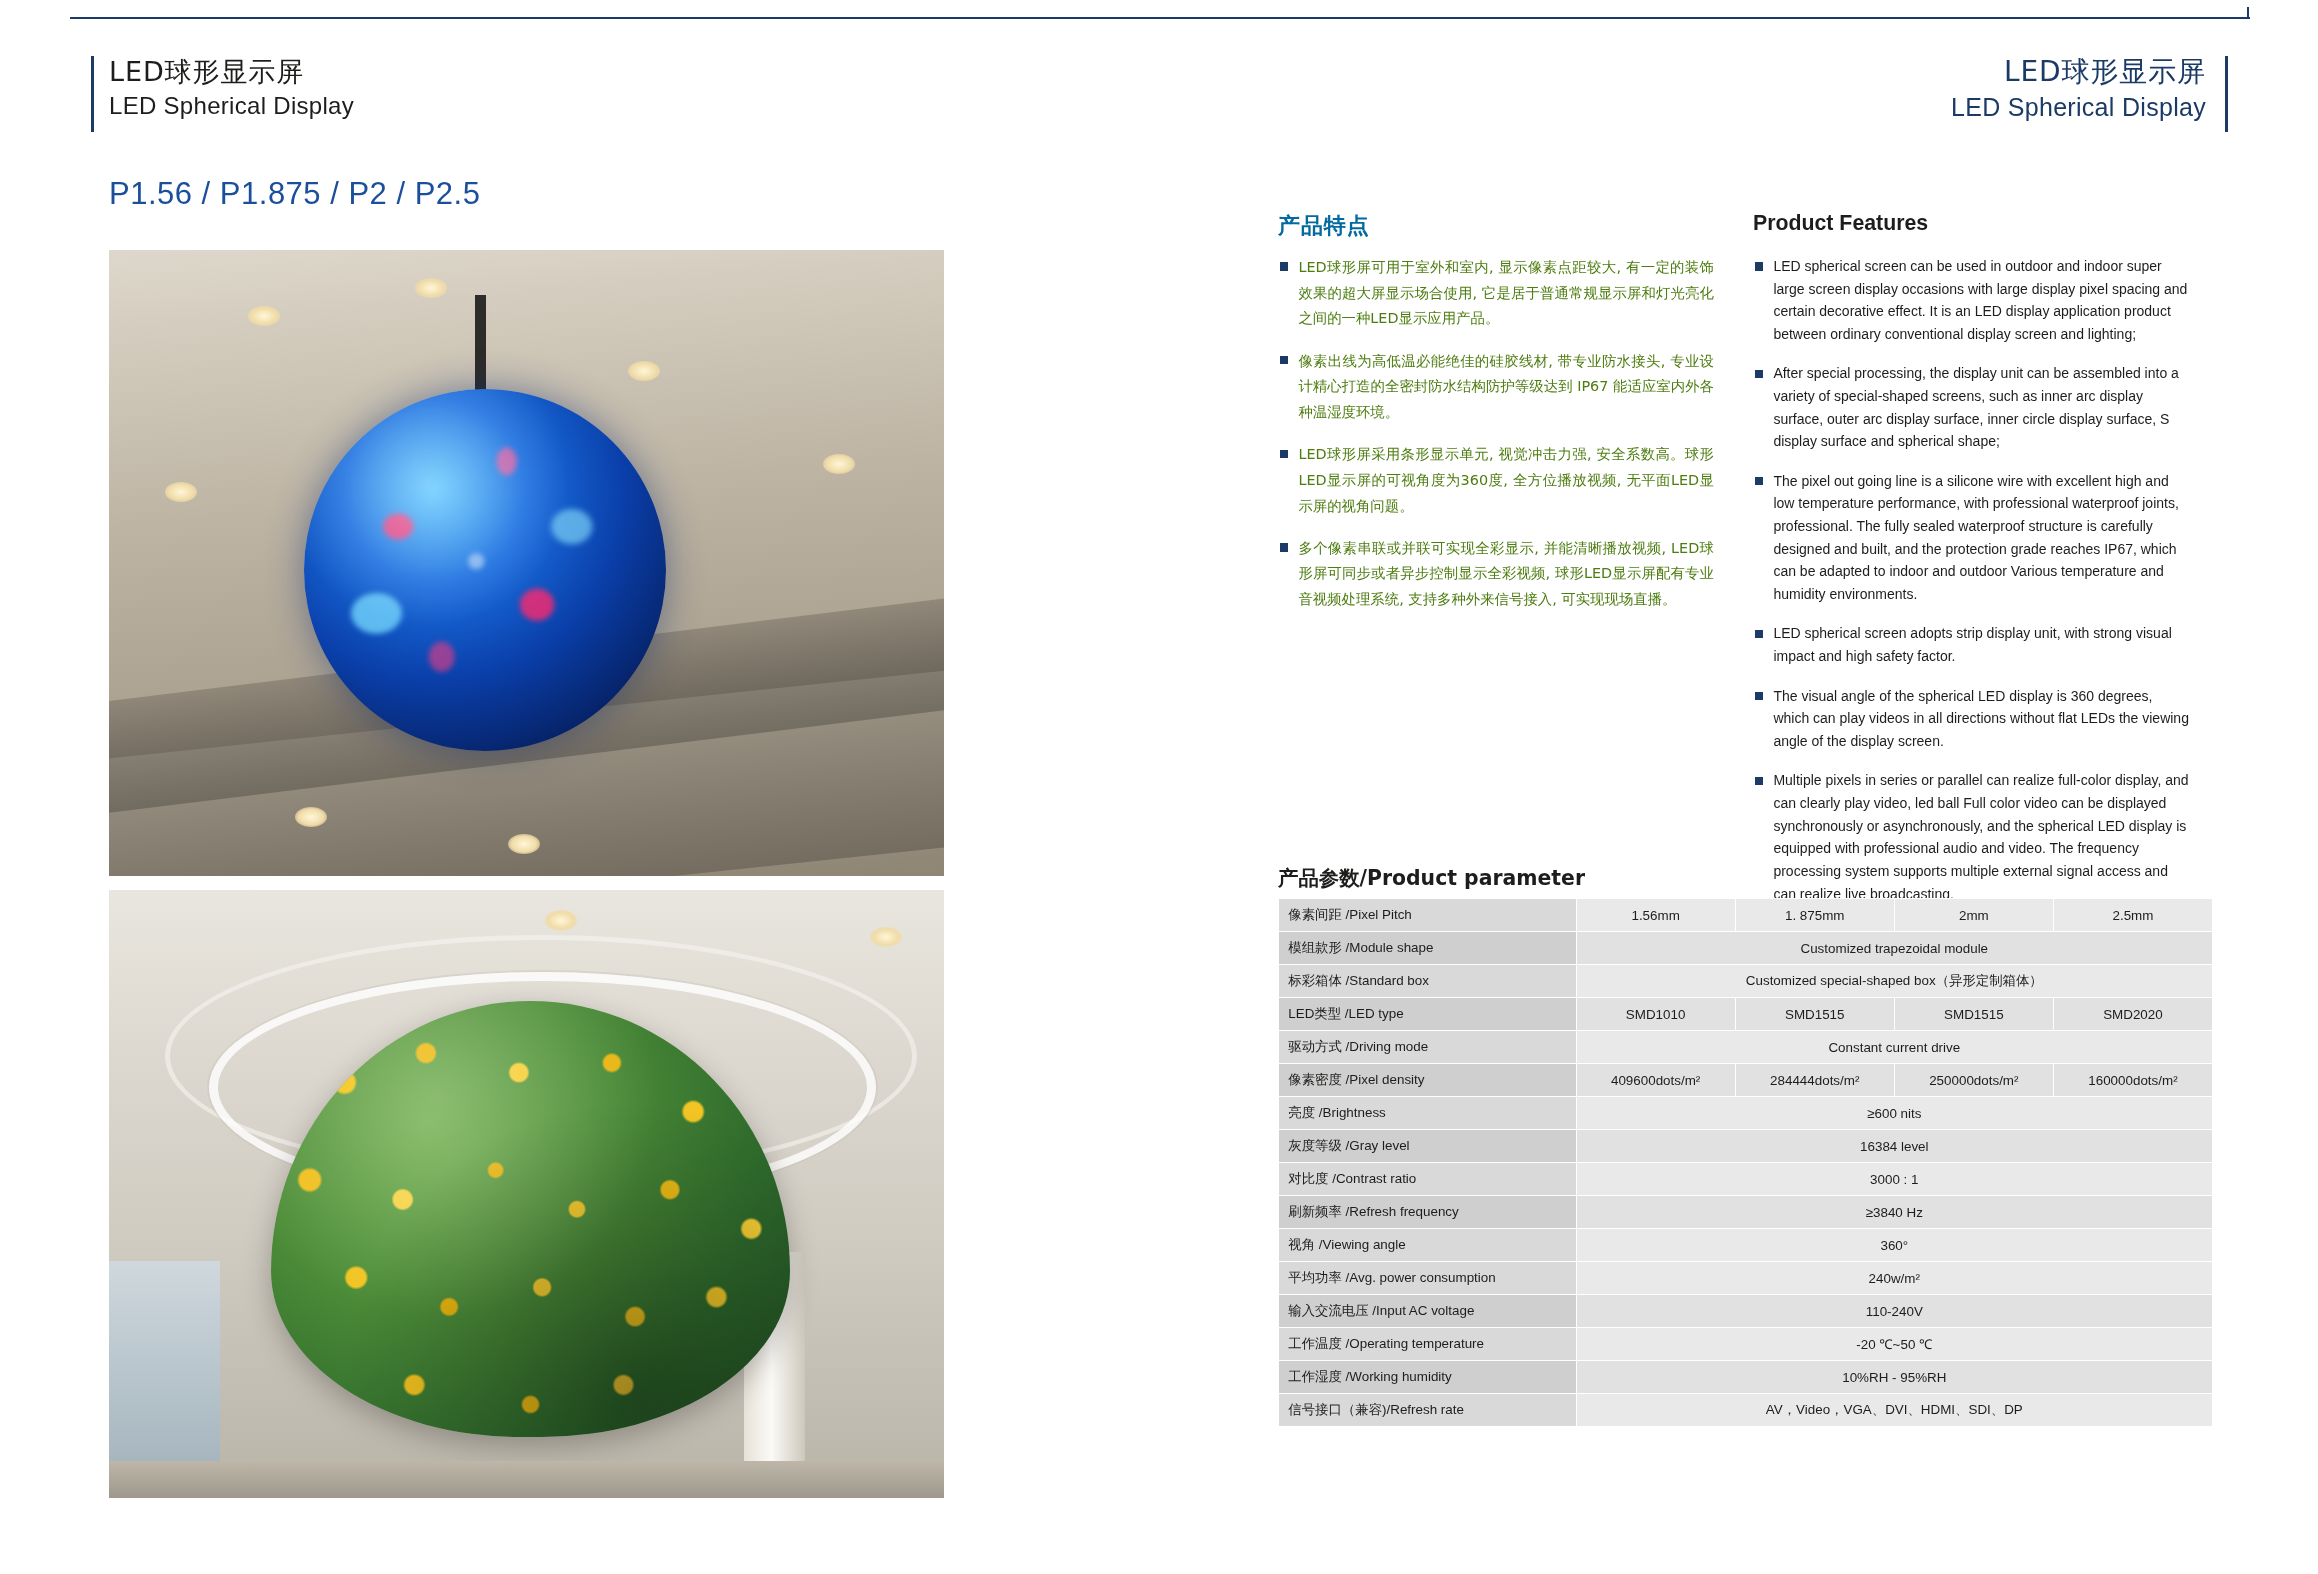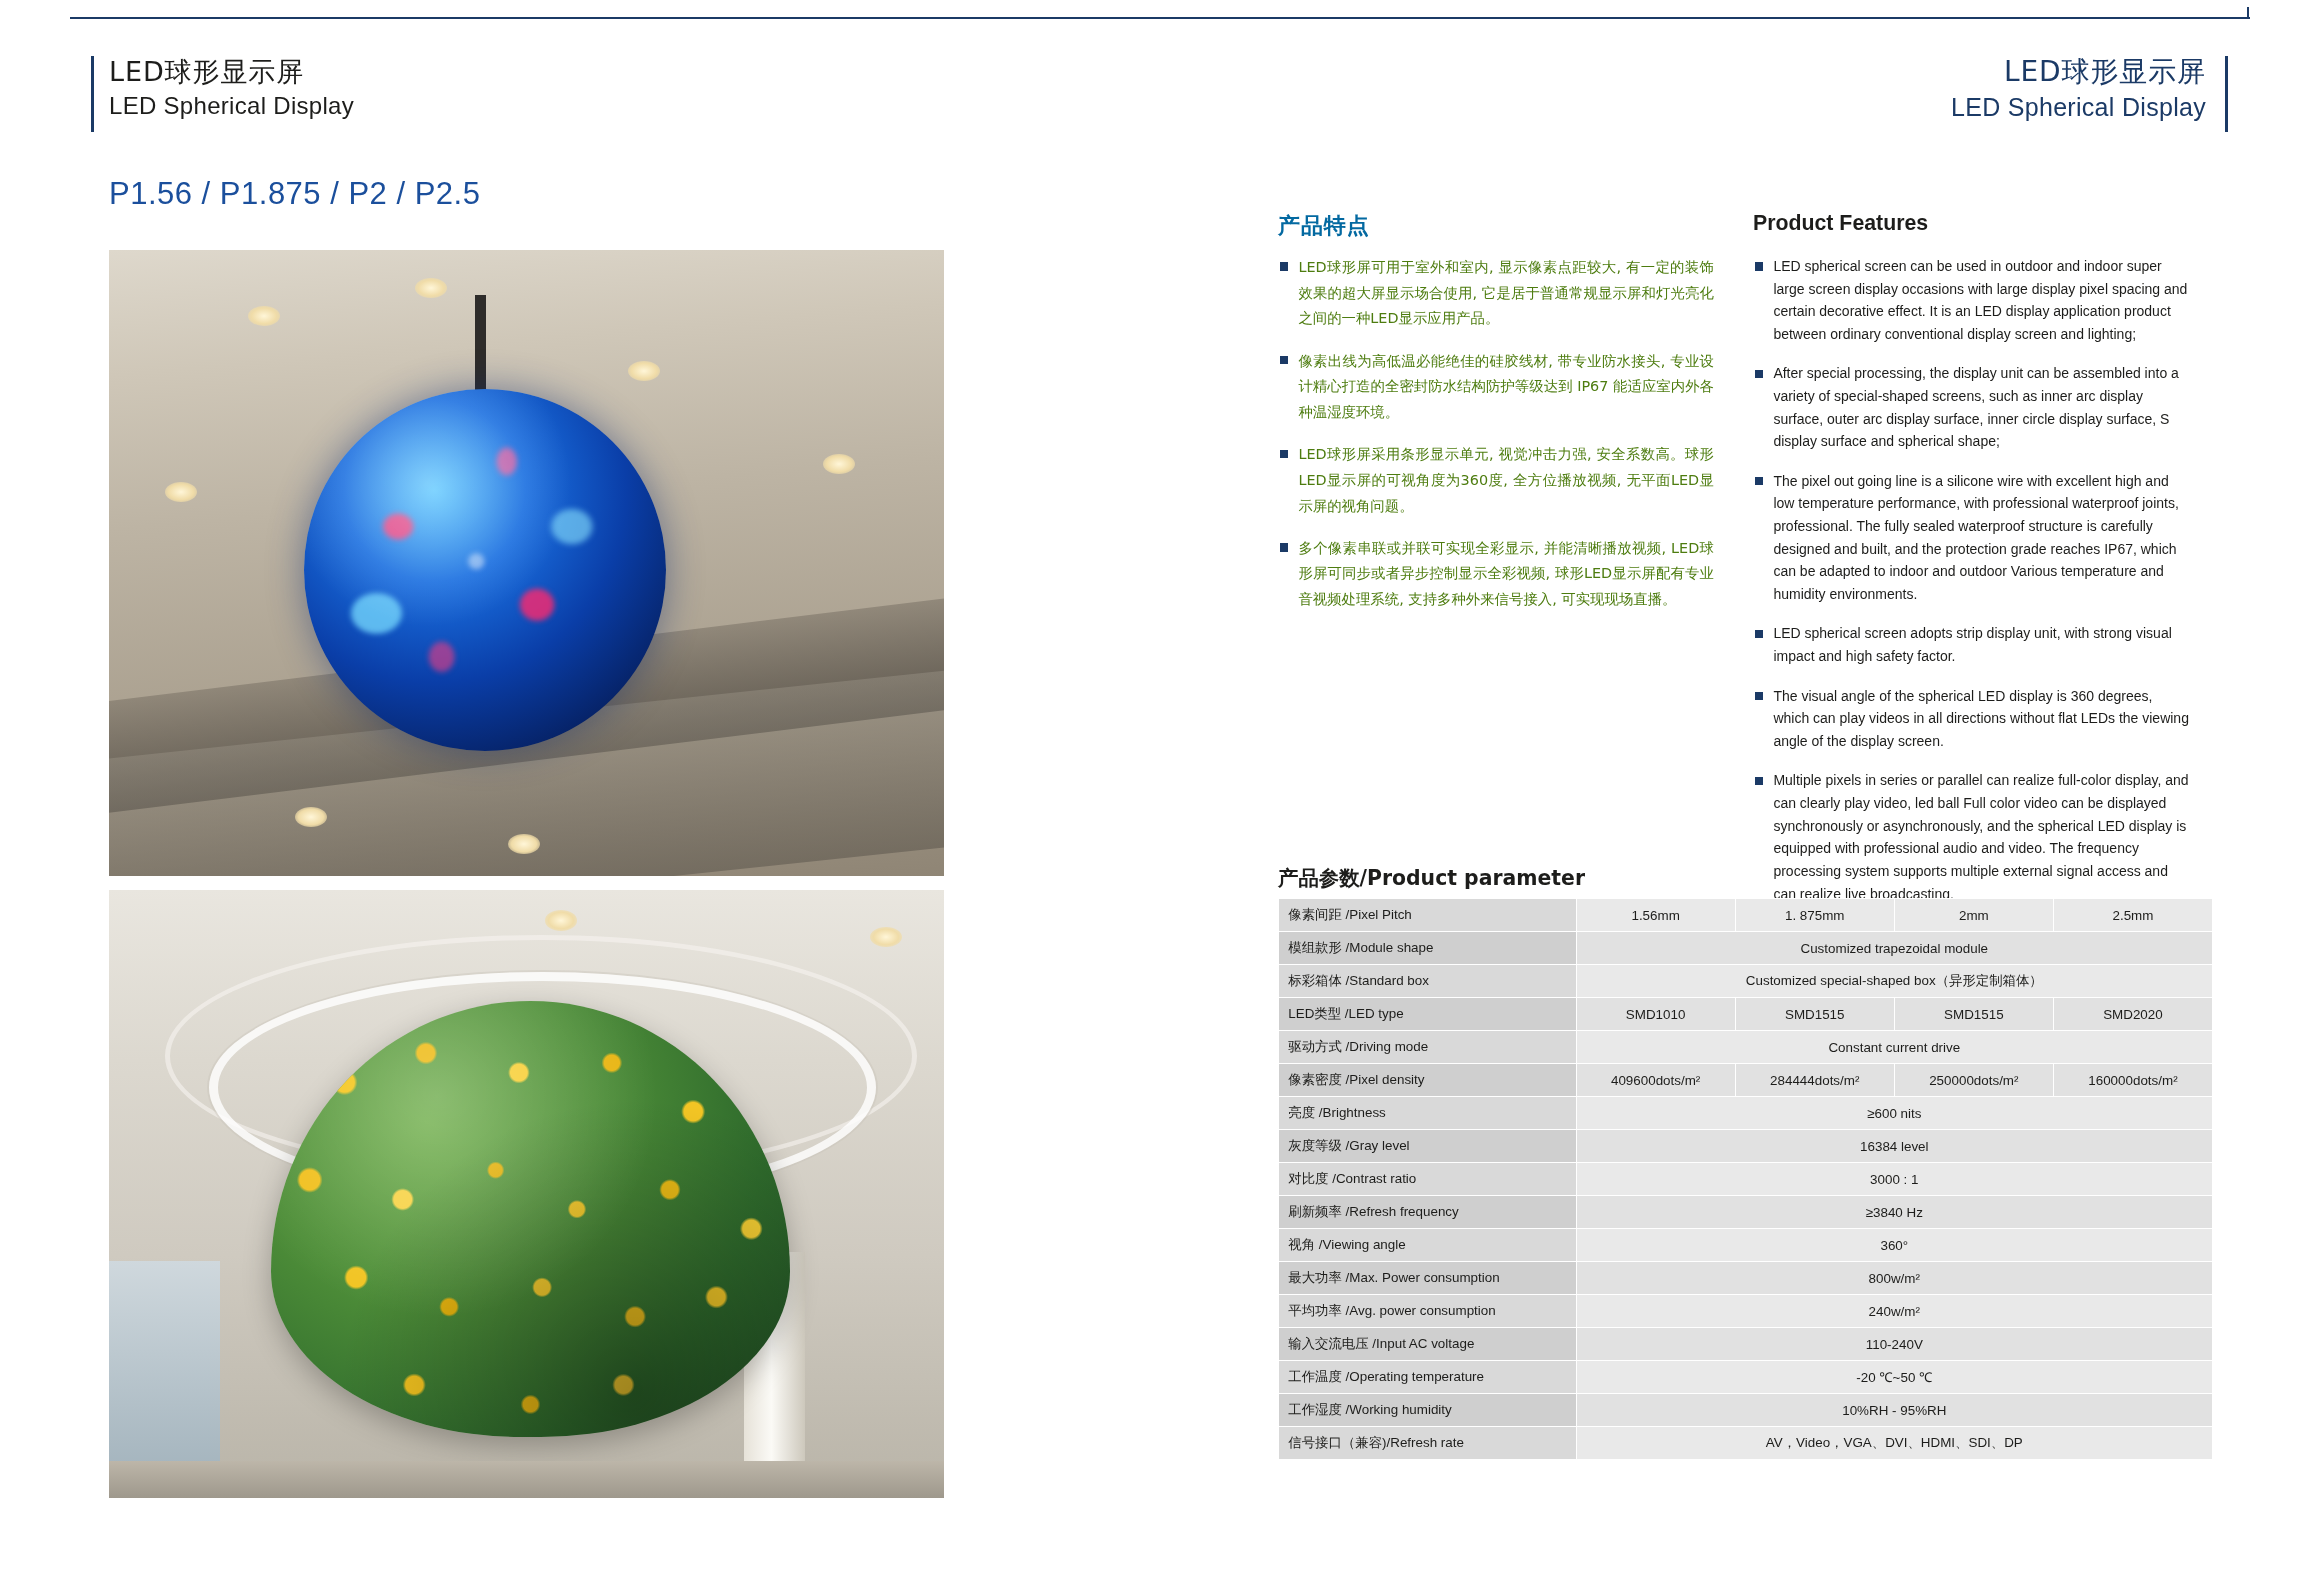--- a/index.html
+++ b/index.html
@@ -507,24 +507,20 @@
           <td class="val" colspan="4">3000 : 1</td>
         </tr>
         <tr class="alt">
           <td class="label">刷新频率 /Refresh frequency</td>
           <td class="val" colspan="4">≥3840 Hz</td>
         </tr>
         <tr>
           <td class="label">视角 /Viewing angle</td>
           <td class="val" colspan="4">360°</td>
         </tr>
-        <tr class="alt">
-          <td class="label">最大功率 /Max. Power consumption</td>
-          <td class="val" colspan="4">800w/m²</td>
-        </tr>
         <tr>
           <td class="label">平均功率 /Avg. power consumption</td>
           <td class="val" colspan="4">240w/m²</td>
         </tr>
         <tr class="alt">
           <td class="label">输入交流电压 /Input AC voltage</td>
           <td class="val" colspan="4">110-240V</td>
         </tr>
         <tr>
           <td class="label">工作温度 /Operating temperature</td>

